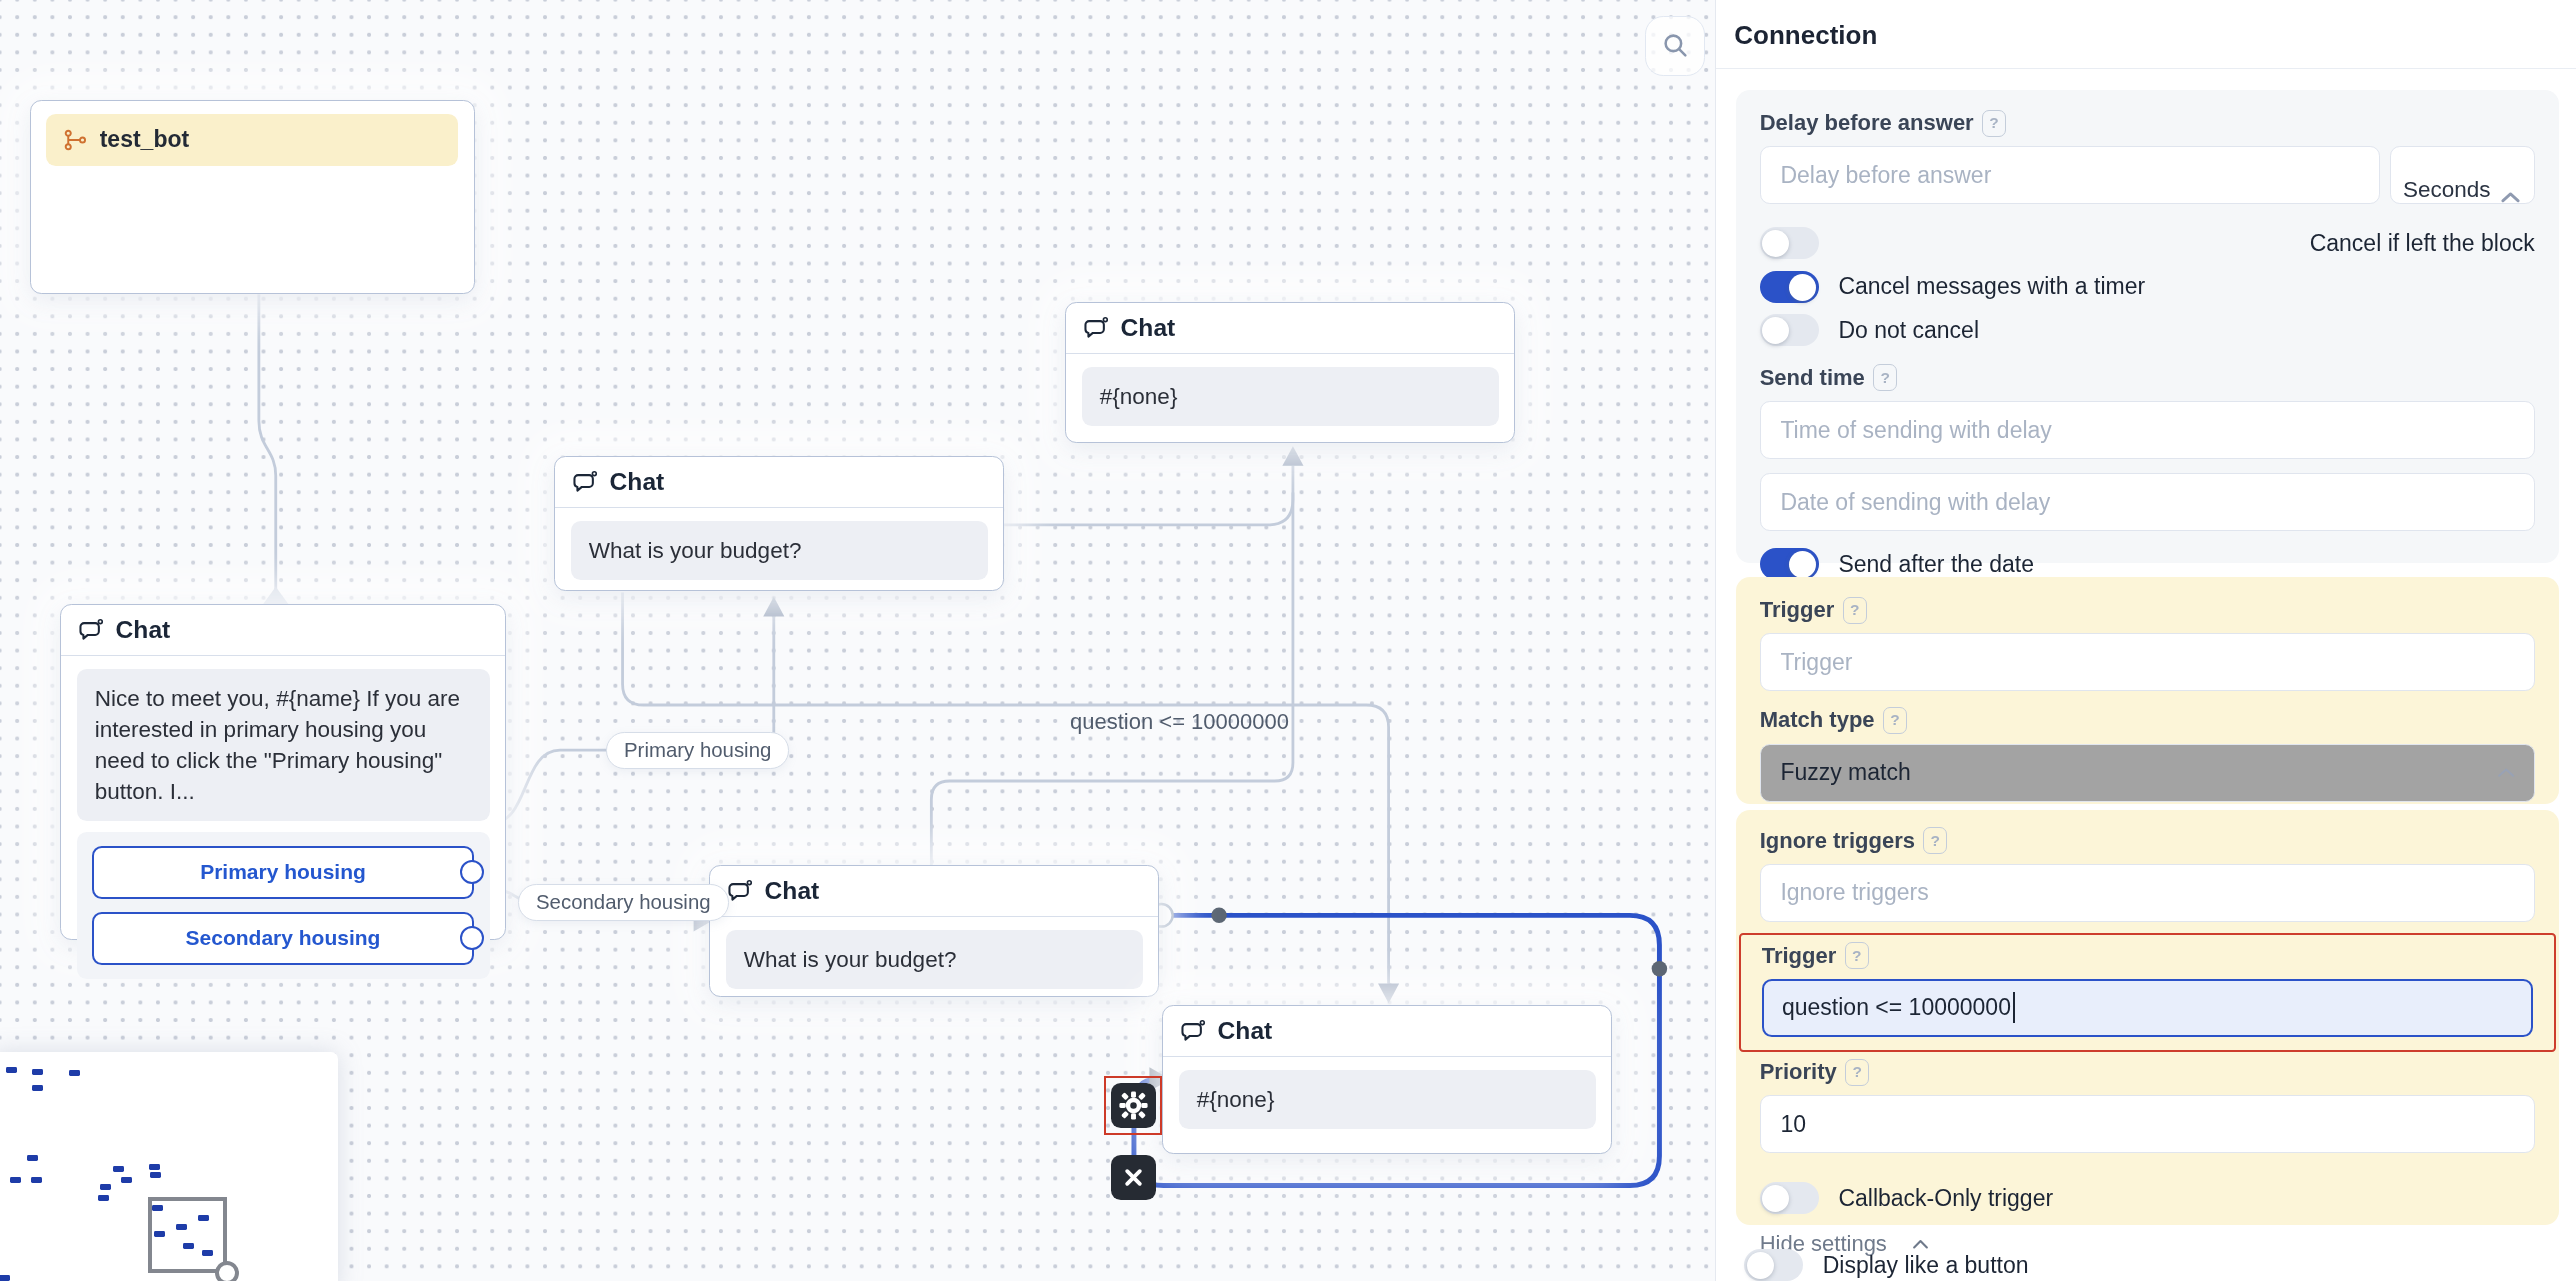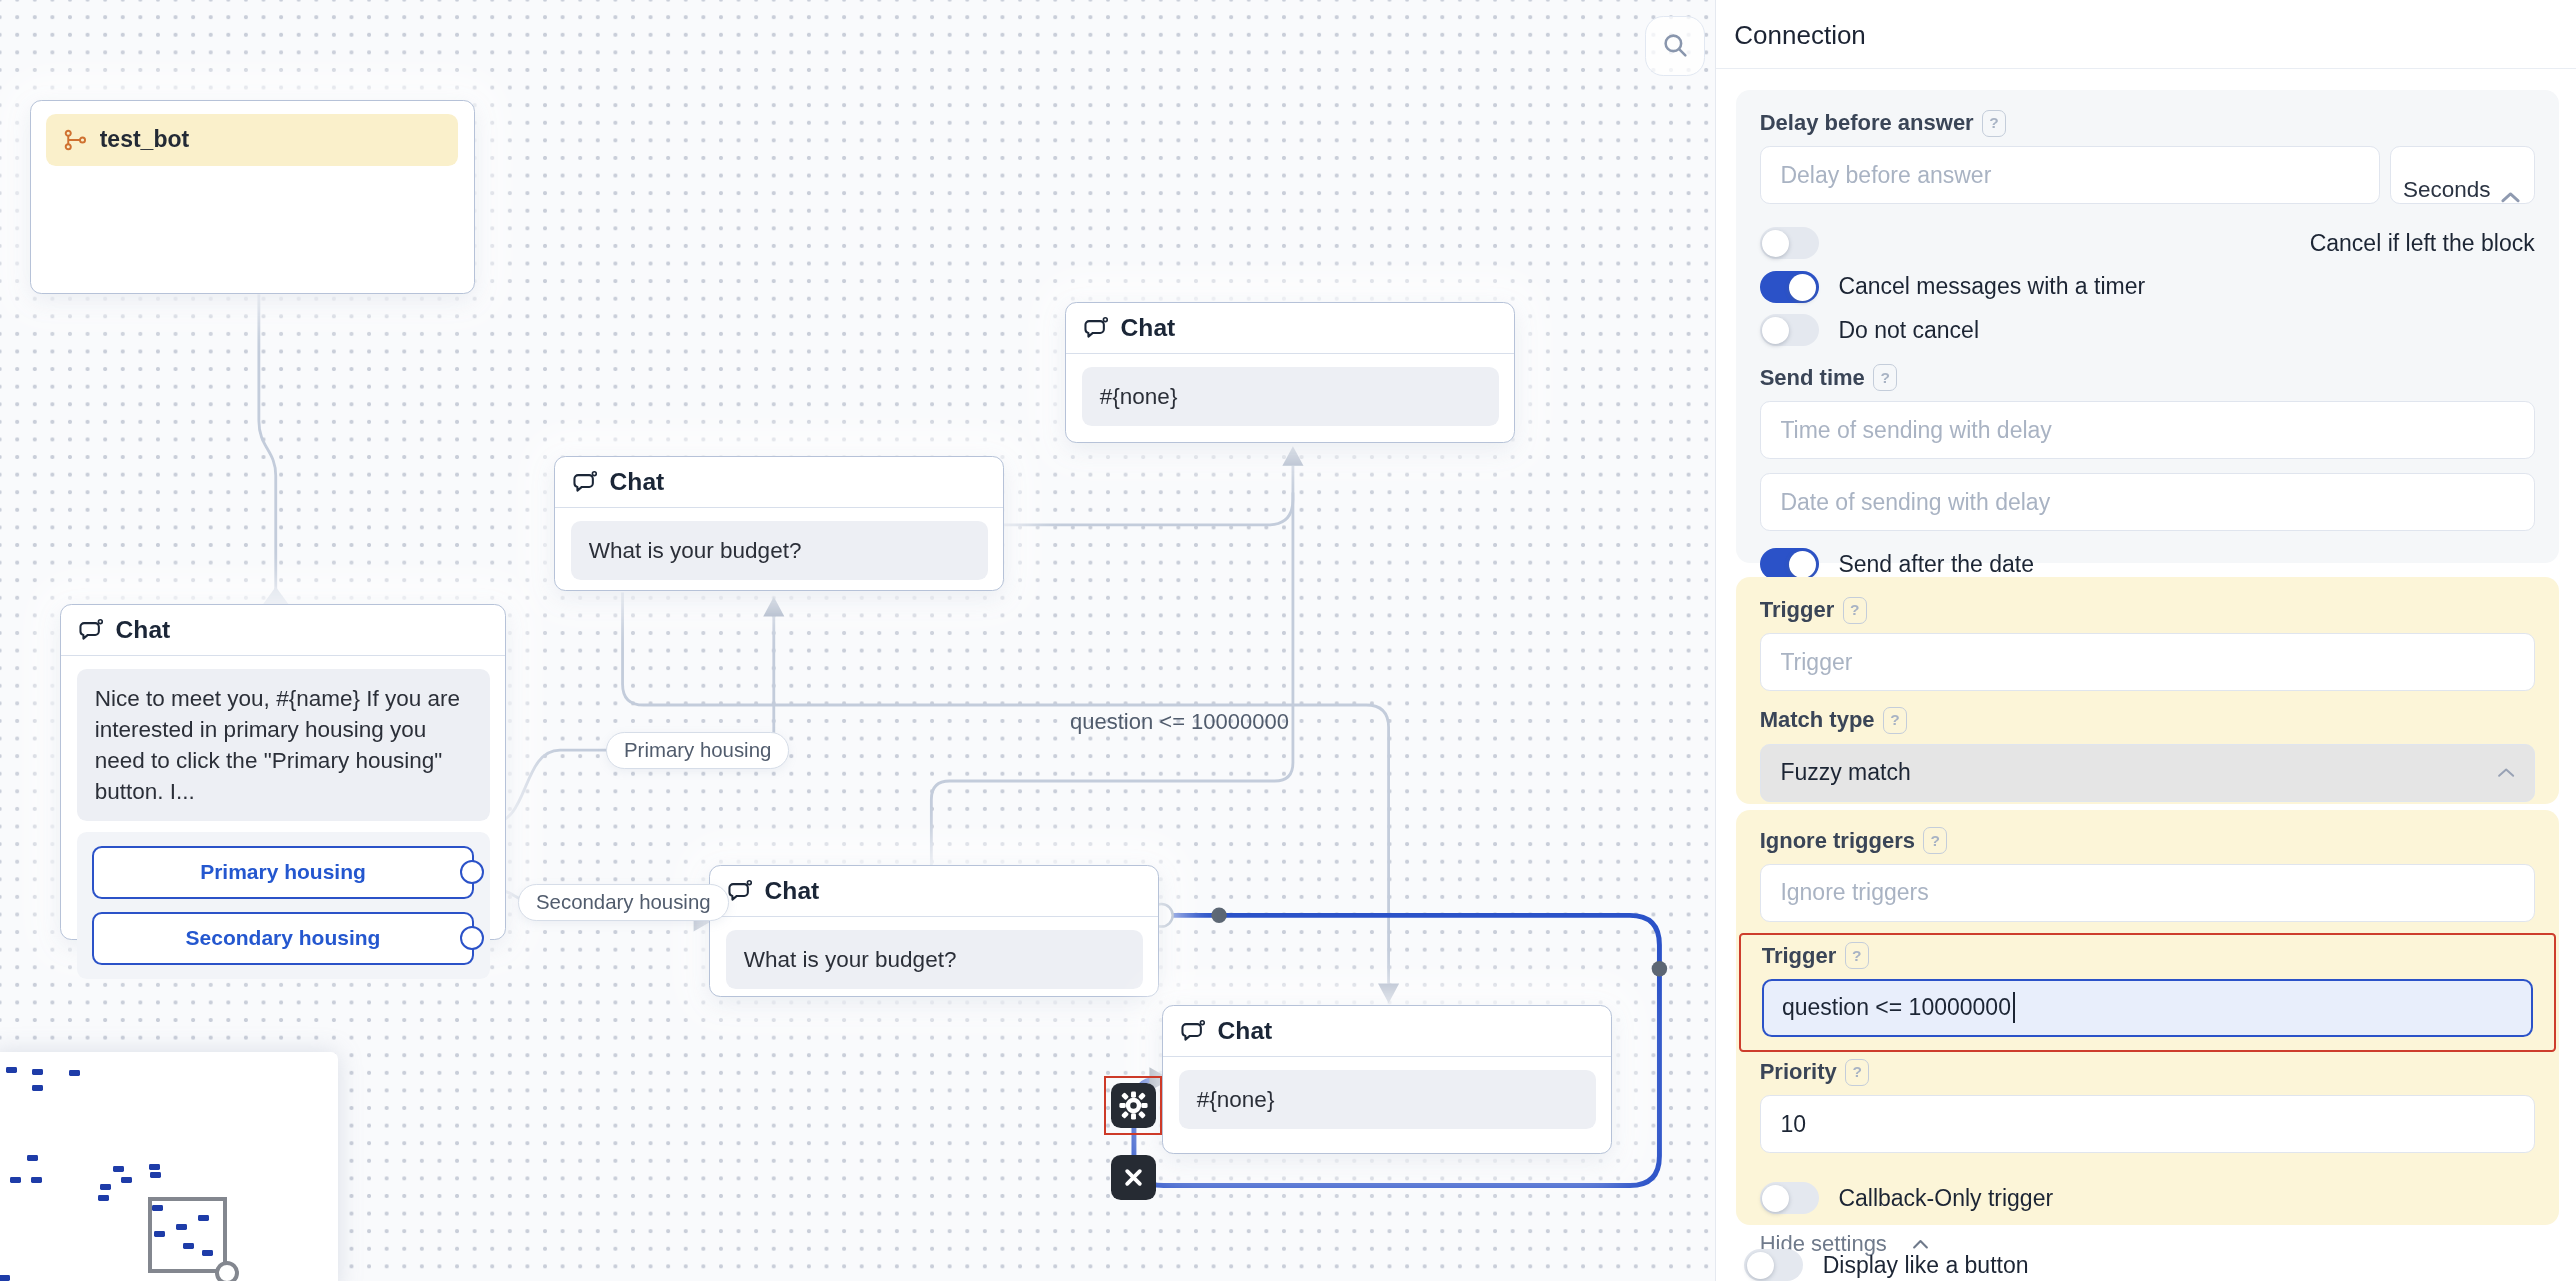--- a/index.html
+++ b/index.html
@@ -46,41 +46,41 @@
   .minimap { position:absolute; left:-8.4px; top:1052px; width:346px; height:242px; background:#fff; z-index:3;
     border-radius:7px; box-shadow:0 0 24px rgba(140,150,175,.28); }
   .mini-node { position:absolute; background:#1e3ca8; border-radius:1.4px; }
   .mini-viewport { position:absolute; left:156px; top:145px; width:79px; height:76px; border:4.2px solid #83878f; }
   .mini-handle { position:absolute; left:223px; top:209px; width:24px; height:24px; border-radius:50%;
     background:#fff; border:4.2px solid #83878f; }
 
   
   .panel { position:absolute; left:1715px; top:0; width:861px; height:1282px; background:#fff;
     border-left:1.4px solid #e5e9f0; z-index:5; }
-  .panel-title { position:absolute; left:18.3px; top:19.7px; font-size:26px; font-weight:400; color:#1c2434; }
+  .panel-title { position:absolute; left:18.3px; top:19.7px; font-size:26px; font-weight:700; color:#1c2434; }
   .panel-divider { position:absolute; left:0; top:68px; width:100%; height:1.4px; background:#e9edf3; }
   .card { position:absolute; left:19.7px; width:823px; border-radius:14px; padding:19.7px 24px; }
   .card.gray { background:#f5f7f9; }
   .card.yellow { background:#fcf5d8; }
   .plabel { display:flex; align-items:center; gap:8.4px; font-size:22px; font-weight:600; color:#3a4557; margin-bottom:9.8px; }
   .help { width:24px; height:27px; border:1.8px solid #c4cdda; border-radius:7px; color:#a8b3c4;
     font-size:15.5px; font-weight:700; display:flex; align-items:center; justify-content:center; }
   .pinput { width:100%; height:58px; background:#fff; border:1.8px solid #e0e5ee; border-radius:9.8px;
     padding:0 19.7px; font-size:23px; color:#1c2534; font-family:"Liberation Sans", sans-serif; outline:none; }
   .pinput::placeholder { color:#a9b3c3; opacity:1; }
   .inline-row { display:flex; gap:9.8px; }
   .unit-btn { flex:0 0 145px; height:58px; background:#fff; border:1.8px solid #e0e5ee; border-radius:9.8px;
     display:flex; align-items:flex-end; justify-content:center; gap:9.8px; font-size:22.5px; color:#2a3342; }
   .tgl-row { display:flex; align-items:center; gap:19.7px; margin-top:11.3px; font-size:23px; color:#1c2534; }
   .tgl { position:relative; width:59px; height:32px; border-radius:16px; background:#e4e8ef; flex:0 0 59px; }
   .tgl .knob { position:absolute; top:2.8px; left:2.8px; width:27px; height:27px; border-radius:50%; background:#fff;
     box-shadow:0 1.4px 4.2px rgba(90,100,120,.35); }
   .tgl.on { background:#2b52c8; }
   .tgl.on .knob { left:auto; right:2.8px; }
-  .select { position:relative; width:100%; height:58px; background:#e5e5e5; border:1.8px solid #e0e5ee; border-radius:9.8px;
+  .select { position:relative; width:100%; height:58px; background:#a3a3a3; border:1.8px solid #e0e5ee; border-radius:9.8px;
     display:flex; align-items:center; padding:0 19.7px; font-size:23px; color:#1c2534; }
   .select svg { position:absolute; right:18.3px; }
   .var-box { border:2.8px solid #cd3d2c; border-radius:4.2px; margin:11.3px -21px 7px -21px; padding:7px 21px 12.7px 21px; }
   .var-input { display:flex; align-items:center; width:100%; height:58px; background:#e8eefb; border:2.1px solid #2b52c8;
     border-radius:9.8px; padding:0 18.3px; font-size:23px; color:#1c2534; }
   .caret { display:inline-block; width:2.1px; height:31px; background:#1c2534; margin-left:2.1px; }
   .hide-settings { display:flex; align-items:center; gap:25px; margin-top:17px; font-size:22px; color:#6f7a8b; }
   .standalone-toggle { position:absolute; left:28px; top:1238px; }
 </style>
 </head>

